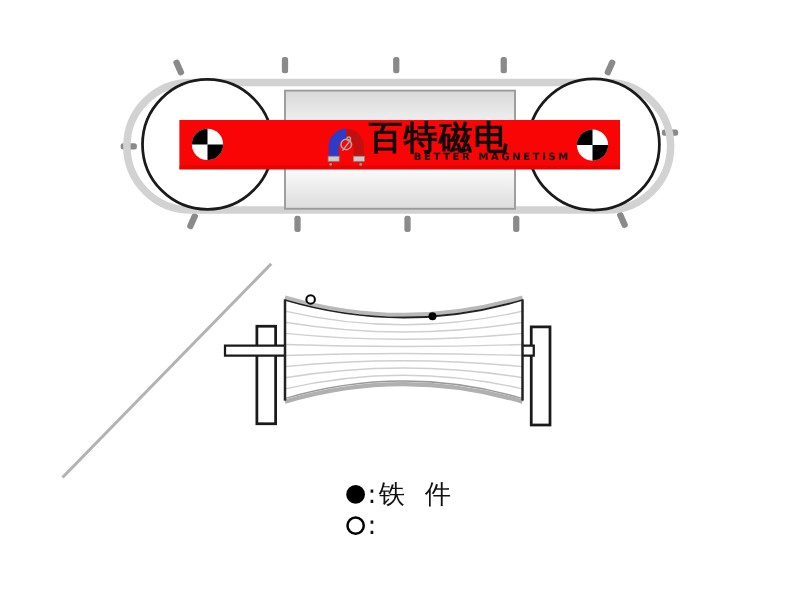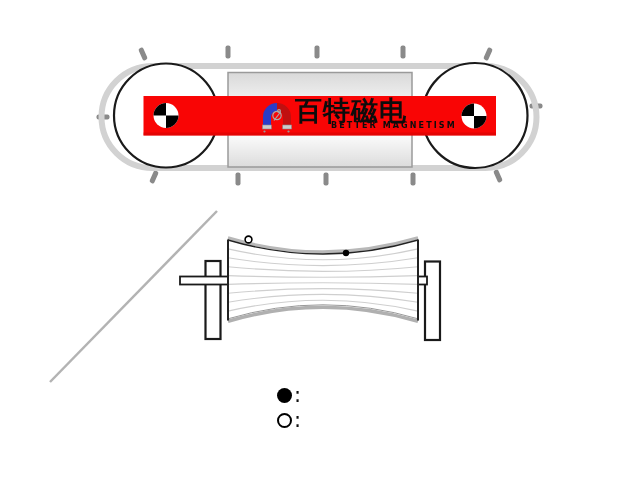--- a/index.html
+++ b/index.html
@@ -130,20 +130,21 @@
     </g>
   </svg>
 
   <div id="banner-title" class="overlay">百特磁电</div>
   <div id="banner-subtitle" class="overlay">BETTER MAGNETISM</div>
 
   <div id="legend" class="overlay">
     <div class="legend-row">
       <span class="legend-symbol filled"></span>
       <span class="legend-colon">:</span>
+      <span class="legend-label">铁 件</span>
     </div>
     <div class="legend-row">
       <span class="legend-symbol open"></span>
       <span class="legend-colon">:</span>
     </div>
   </div>
 
 </div>
 
 </body></html>

